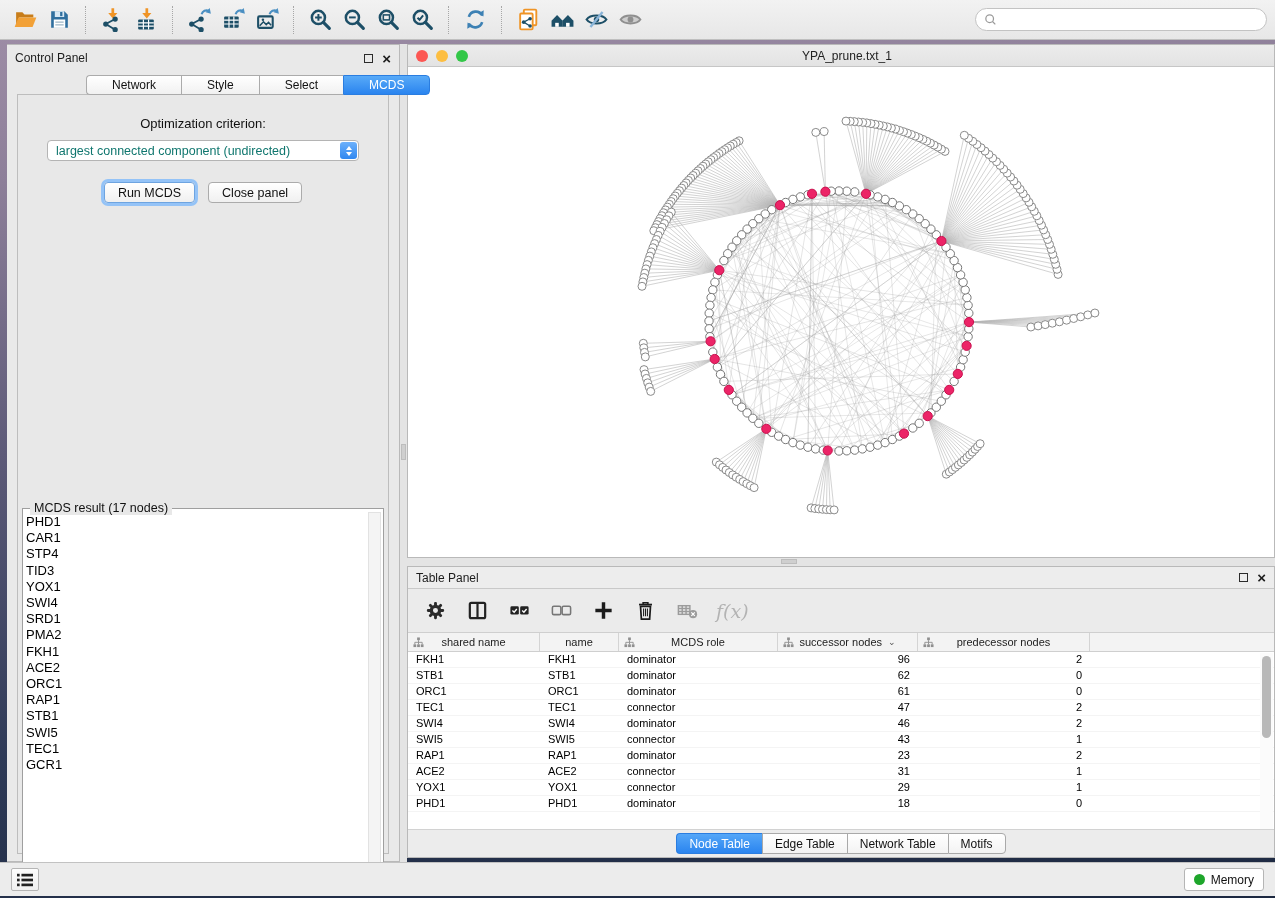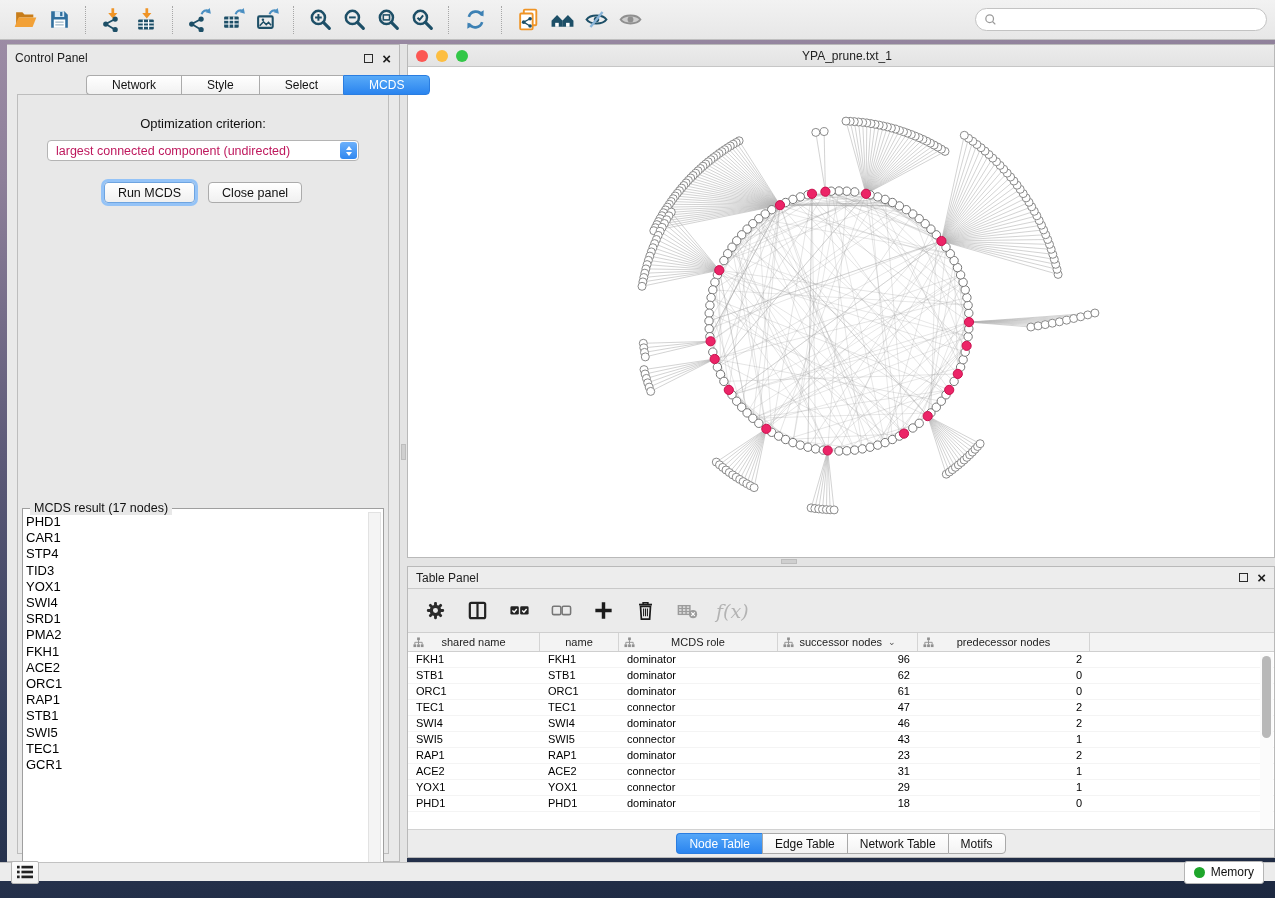--- a/index.html
+++ b/index.html
@@ -36,21 +36,21 @@
   .cp-tab { height:20px; padding:0 25px; display:flex; align-items:center; font-size:12px; color:#111;
             background:linear-gradient(#ffffff,#f1f1f1); border:1px solid #ababab; border-right:none; cursor:pointer; }
   .cp-tab:first-child { border-radius:4px 0 0 4px; }
   .cp-tab:last-child { border-right:1px solid #ababab; border-radius:0 4px 4px 0; }
   .cp-tab.active { background:linear-gradient(#58aaf8,#2a84ef); color:#fff; border-color:#2a7de0; }
   .cp-body { position:absolute; left:10px; top:49px; width:372px; height:760px;
              background:#e8e8e8; border:1px solid #bdbdbd; }
   .opt-label { text-align:center; margin-top:21px; font-size:13px; color:#111; }
   .combo { position:relative; margin:9px auto 0 auto; width:312px; height:21px; background:#fff;
            border:1px solid #b4b4b4; border-radius:4px; display:flex; align-items:center; cursor:pointer; }
-  .combo-text { font-size:12.5px; color:#be185d; padding-left:8px; white-space:nowrap; }
+  .combo-text { font-size:12.5px; color:#0f766e; padding-left:8px; white-space:nowrap; }
   .combo-stepper { position:absolute; right:1px; top:1px; width:17px; height:17px; border-radius:3px;
                    background:linear-gradient(#6db1fb,#2f87f0); display:flex; flex-direction:column;
                    align-items:center; justify-content:center; gap:2px; }
   .combo-stepper .up { width:0; height:0; border-left:3.5px solid transparent; border-right:3.5px solid transparent; border-bottom:4px solid #fff; }
   .combo-stepper .dn { width:0; height:0; border-left:3.5px solid transparent; border-right:3.5px solid transparent; border-top:4px solid #fff; }
   .cp-buttons { display:flex; justify-content:center; gap:13px; margin-top:13px; }
   .btn { height:21px; padding:0 13px; background:linear-gradient(#ffffff,#f0f0f0); border:1px solid #ababab;
          border-radius:4px; font-size:12.5px; color:#111; display:flex; align-items:center; cursor:pointer;margin-top:8px; }
   .btn.focused { box-shadow:0 0 0 3px #94c3f7; border-color:#6ea4e0; }
   .result-box { position:absolute; left:4px; top:413px; width:362px; height:369px; }
@@ -99,21 +99,21 @@
   .tp-tabsbar { height:28px; background:#ececec; border-top:1px solid #d2d2d2; display:flex;
                 align-items:center; justify-content:center; }
   .seg { display:flex; }
   .seg-tab { height:21px; padding:0 12px; display:flex; align-items:center; font-size:12px; color:#111;
              background:linear-gradient(#ffffff,#f3f3f3); border:1px solid #a9a9a9; border-right:none; cursor:pointer; }
   .seg-tab:first-child { border-radius:4px 0 0 4px; }
   .seg-tab:last-child { border-right:1px solid #a9a9a9; border-radius:0 4px 4px 0; }
   .seg-tab.active { background:linear-gradient(#55a7f8,#2a84ef); color:#fff; border-color:#2a7de0; }
 
   
-  .status-bar { position:absolute; left:0; top:862px; width:1275px; height:19px; background:#ececec;
+  .status-bar { position:absolute; left:0; top:862px; width:1275px; height:34px; background:#ececec;
                 border-top:1px solid #c2c2c2; display:flex; align-items:center; padding:0 11px;gap:42px; }
   .menu-btn { width:28px; height:23px; background:linear-gradient(#fdfdfd,#f0f0f0); border:1px solid #b5b5b5;
               border-radius:2px; display:flex; align-items:center; justify-content:center; cursor:pointer; }
   .memory-btn { margin-left:auto; height:23px; padding:0 9px; background:#fff; border:1px solid #b5b5b5;
                 border-radius:3px; display:flex; align-items:center; gap:6px; font-size:12px; color:#111; cursor:pointer; }
   .mem-dot { width:11px; height:11px; border-radius:50%; }
 </style>
 </head>
 <body>
 

